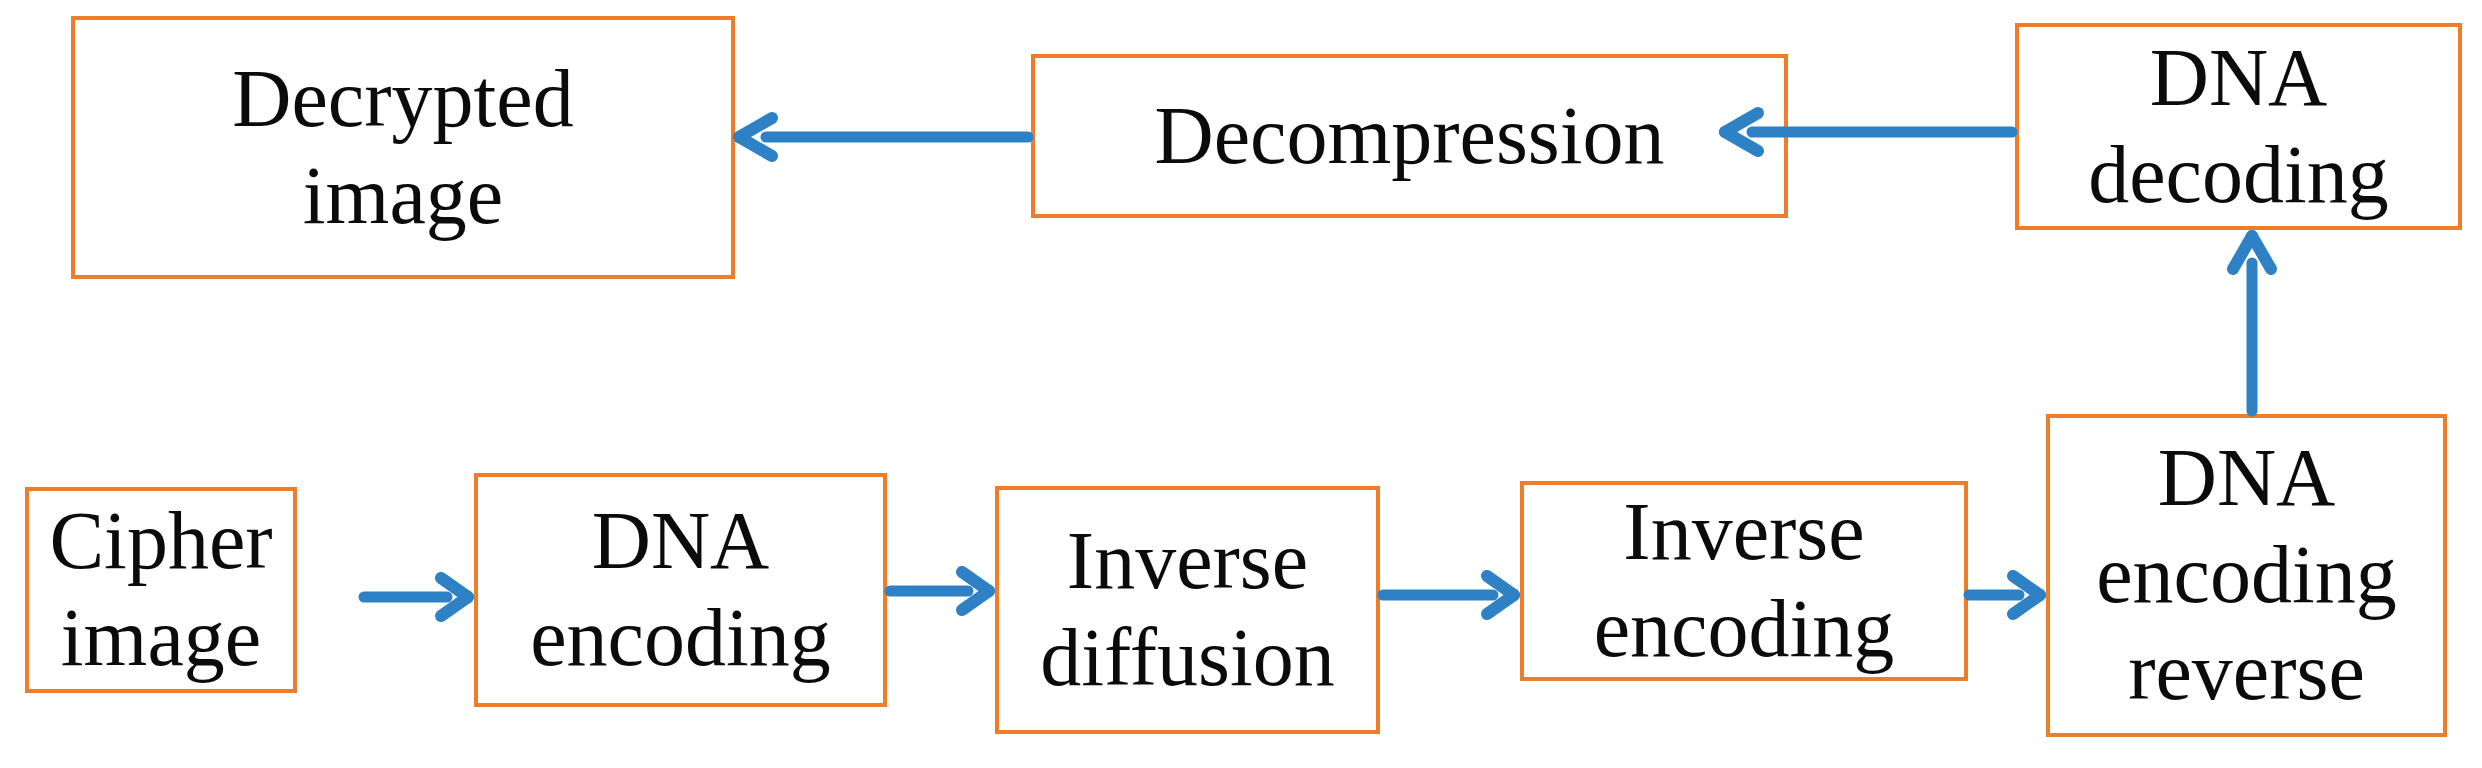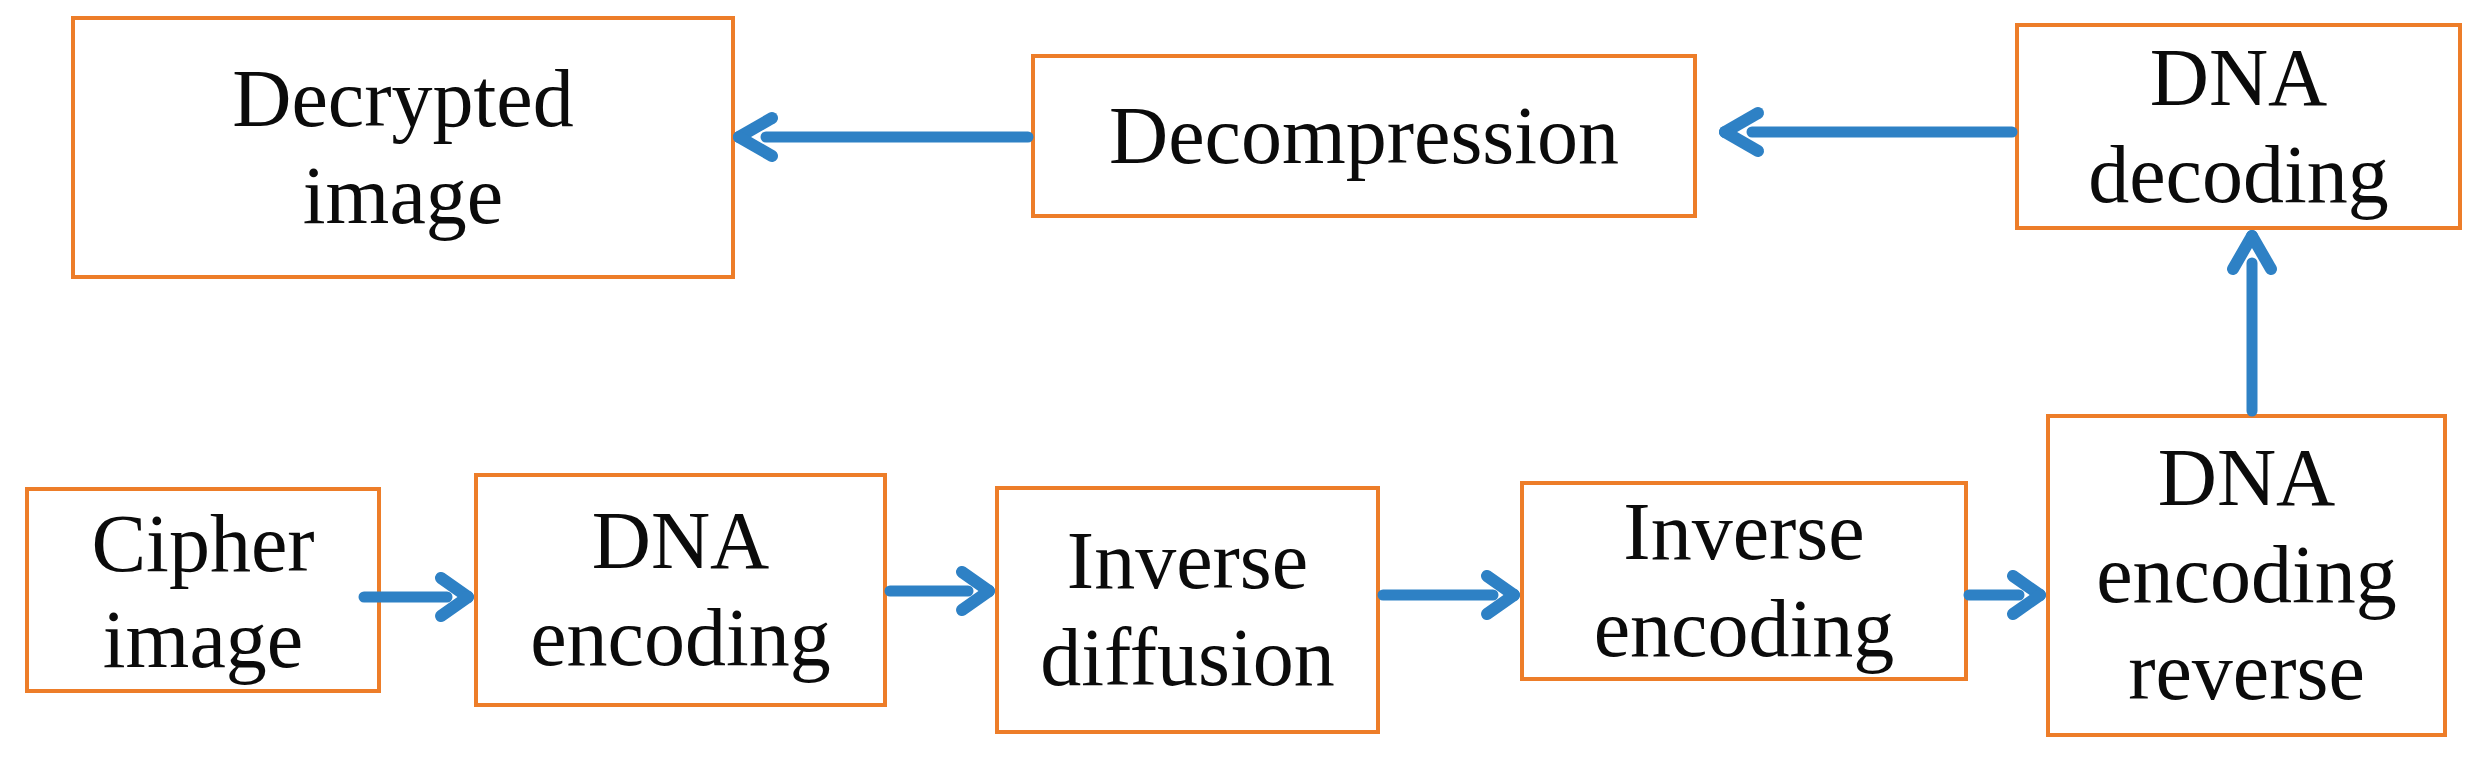--- a/index.html
+++ b/index.html
@@ -20,23 +20,23 @@
     justify-content:center;
     align-items:center;
     text-align:center;
     color:var(--text-color,#0b0b0b);
     font-size:82px;
     line-height:1.18;
   }
   .node span{display:block;white-space:nowrap;}
   
   #n-decrypted { left:71px;   top:16px;  width:664px; height:263px; }
-  #n-decompression { left:1031px; top:54px;  width:666px; height:164px; }
+  #n-decompression { left:1031px; top:54px;  width:757px; height:164px; }
   #n-decoding { left:2015px; top:23px;  width:447px; height:207px; }
-  #n-cipher { left:25px;   top:487px; width:356px; height:206px;justify-content:flex-end; }
+  #n-cipher { left:25px;   top:487px; width:272px; height:206px; }
   #n-encoding { left:474px;  top:473px; width:413px; height:234px; }
   #n-diffusion { left:995px;  top:486px; width:385px; height:248px; }
   #n-confusion { left:1520px; top:481px; width:448px; height:200px; }
   #n-mutation { left:2046px; top:414px; width:401px; height:323px; }
 
   svg.arrow{position:absolute;overflow:visible;}
   svg.arrow line{
     stroke:var(--arrow-color,#2E81C5);
     stroke-width:11;
     stroke-linecap:round;

